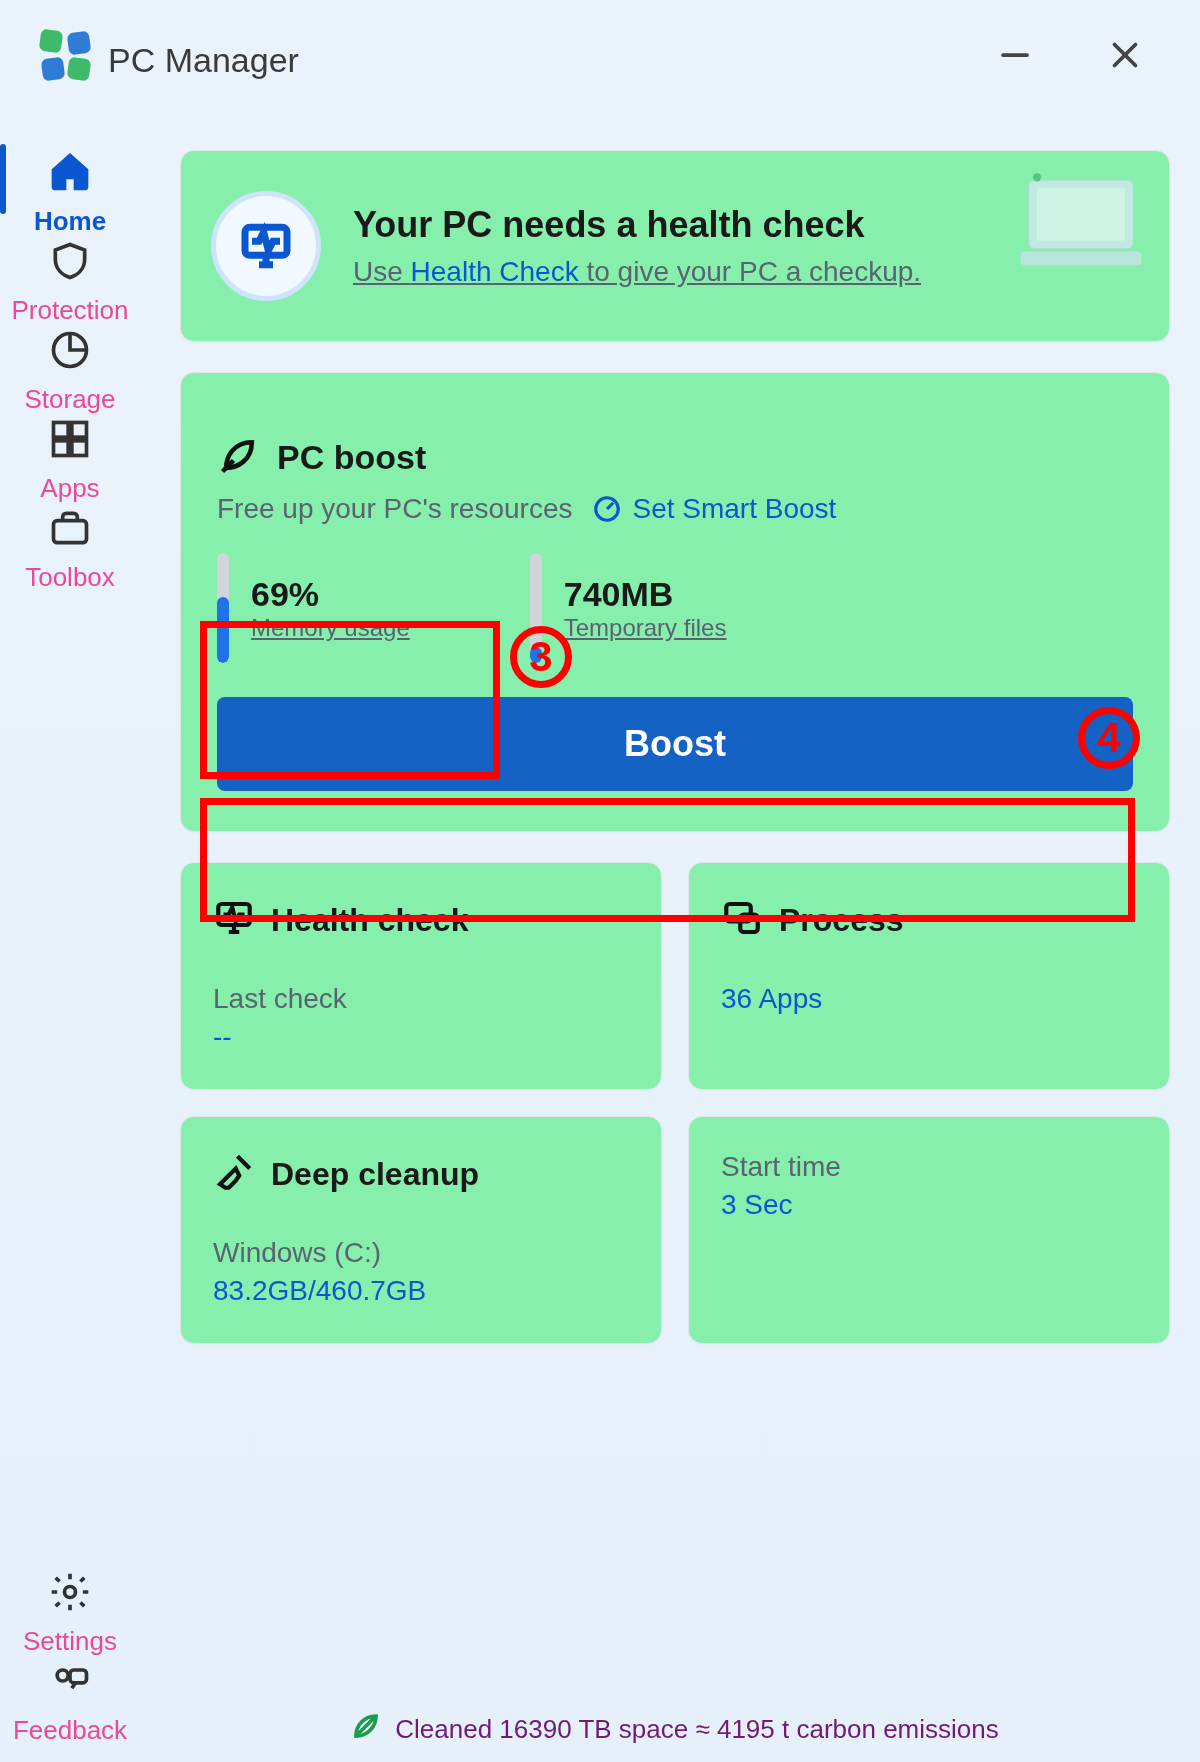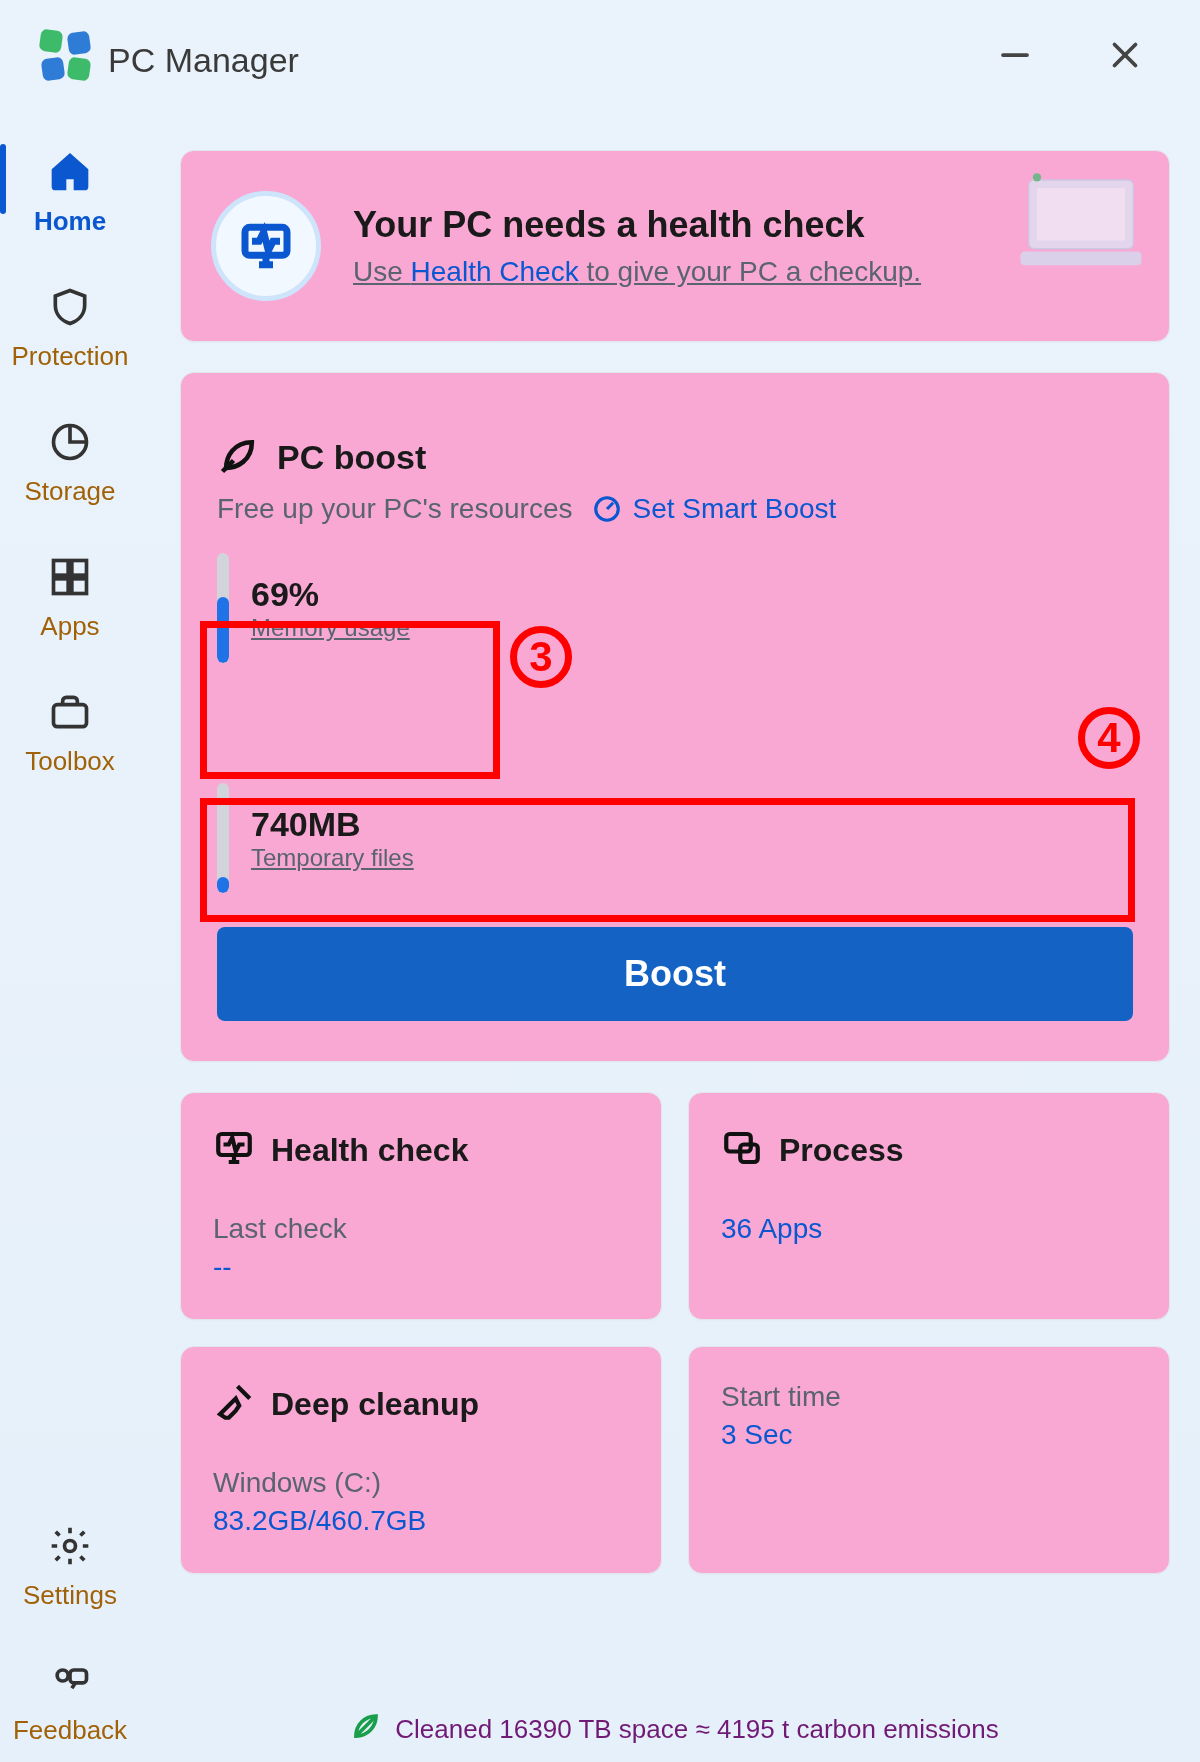--- a/index.html
+++ b/index.html
@@ -49,21 +49,20 @@
   
   .sidebar {
     position: absolute;
     left: 0;
     top: 130px;
     bottom: 0;
     width: 140px;
     display: flex;
     flex-direction: column;
     align-items: center;
-    gap: 46px;
     padding-top: 18px;
   }
   .sidebar-item {
     display: flex;
     flex-direction: column;
     align-items: center;
     gap: 10px;
     cursor: pointer;
     width: 100%;
     position: relative;
@@ -77,38 +76,38 @@
   .sidebar-item.active::before{
     content:"";
     position:absolute;
     left:0; top:-4px;
     width:6px; height:70px;
     background:#0b57d0;
     border-radius:4px;
   }
   .sidebar-item .sb-label {
     font-size: 26px;
-    color: #a16207;
+    color: #ec4899;
   }
   .sidebar-item.active .sb-label { color:#0b57d0; font-weight:600;}
   .sidebar-spacer { flex:1; }
 
   
   .main {
     position: absolute;
     left: 180px;
     top: 150px;
     right: 30px;
     bottom: 60px;
     display:flex;
     flex-direction:column;
     gap: 30px;
   }
   .card {
-    background:#f9a8d4;
+    background:#86efac;
     border: 1px solid #e1e6ec;
     border-radius: 14px;
     box-shadow: 0 1px 2px rgba(0,0,0,0.02);
   }
 
   
   .health-banner {
     padding: 40px 36px 40px 30px;
     display:flex;
     align-items:center;
@@ -139,21 +138,21 @@
   }
   .pc-boost-header{
     display:flex;align-items:center;gap:16px;margin-bottom:12px;
   }
   .pc-boost-header svg{width:44px;height:44px;stroke:#111;fill:none;stroke-width:2.5;}
   .pc-boost-header h3{font-size:34px;font-weight:700;}
   .pc-boost-sub{font-size:28px;color:#5a6370;display:flex;align-items:center;gap:20px;margin-bottom:28px;}
   .pc-boost-sub a{color:#0b57d0;text-decoration:none;display:flex;align-items:center;gap:10px;}
   .gauge-icon{width:30px;height:30px;}
   .metrics{
-    display:flex; gap:120px; align-items:flex-start;flex-direction:column;
+    display:flex; gap:120px; align-items:center;
   }
   .metric{
     display:flex; gap:22px; align-items:center;
   }
   .vbar{
     width:12px;height:110px;border-radius:8px;background:#d1d5db;position:relative;overflow:hidden;
   }
   .vbar .fill{
     position:absolute;left:0;right:0;bottom:0;background:#1f73e6;border-radius:8px;
   }

